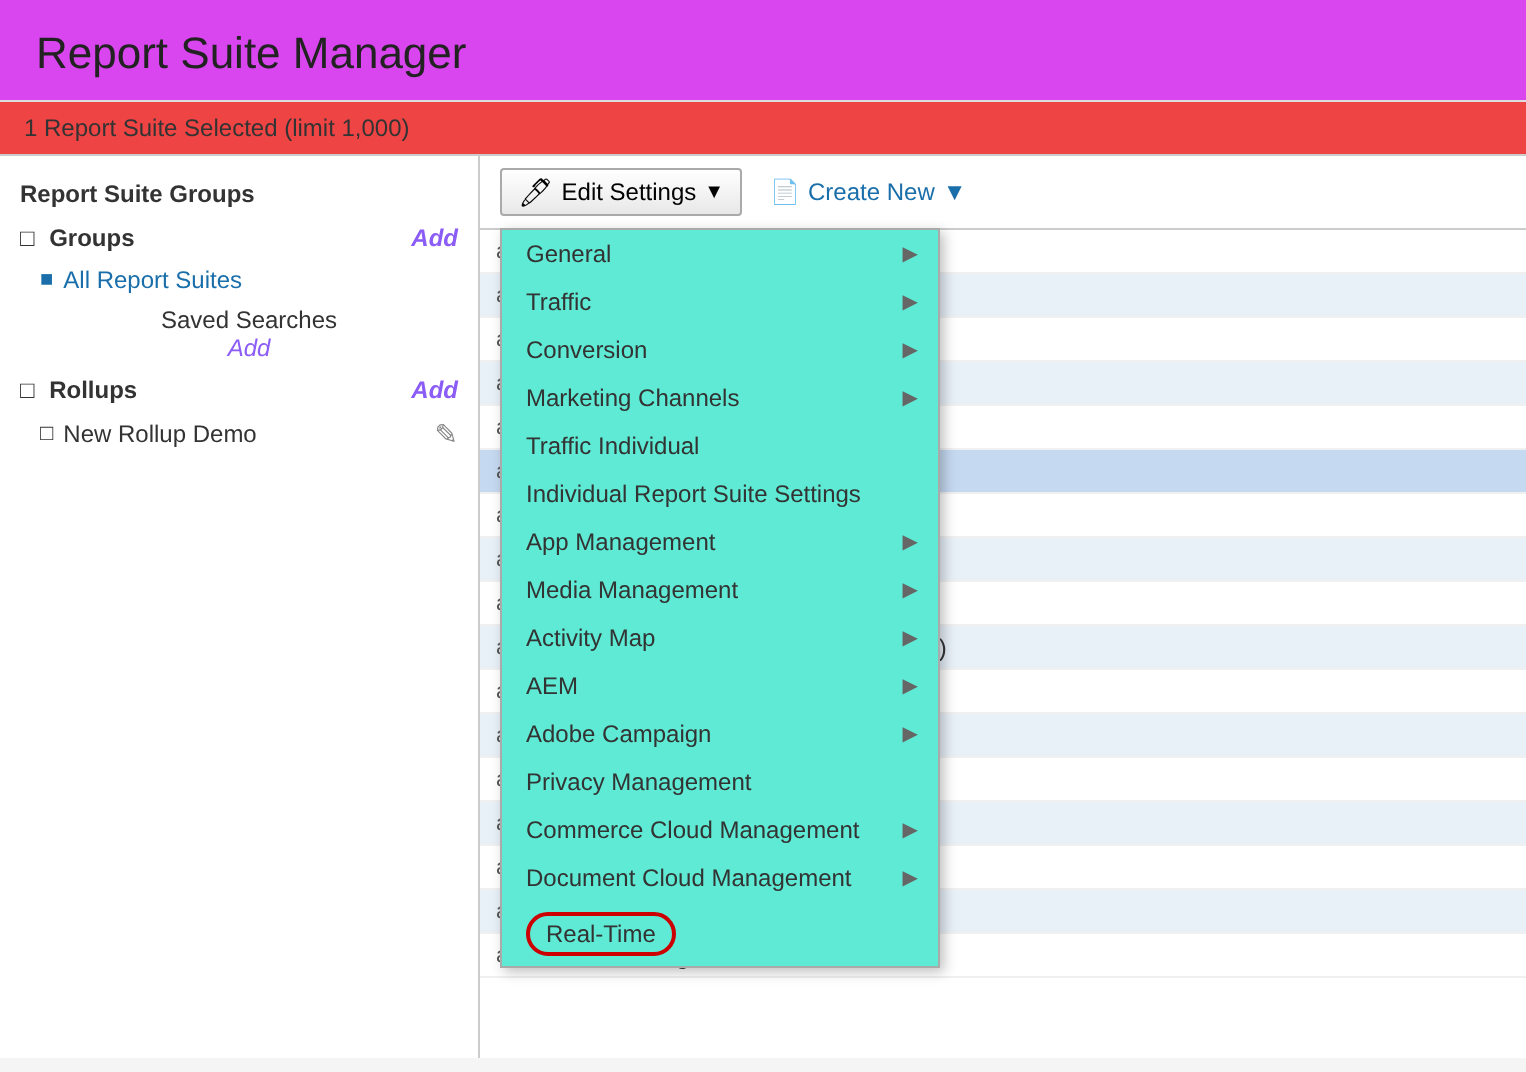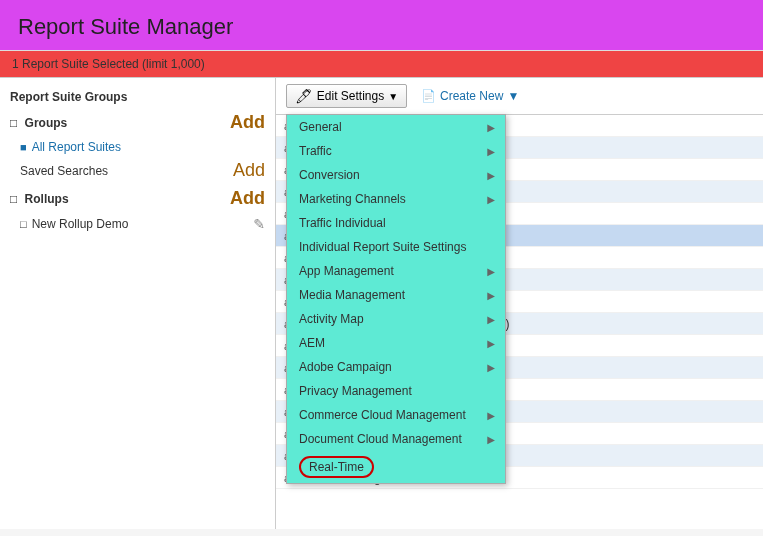--- a/index.html
+++ b/index.html
@@ -28,41 +28,42 @@
       border-bottom: 1px solid #ccc;
       font-size: 12px;
       color: #333;
     }
     .main-area {
       display: flex;
       height: calc(536px - 85px);
       position: relative;
     }
     .sidebar {
-      width: 276px;
+      width: 240px;
       background: white;
       border-right: 1px solid #ccc;
       padding: 8px 0;
       flex-shrink: 0;
       text-align: right;
     }
     .sidebar-section-header {
       display: flex;
       justify-content: space-between;
       align-items: center;
       padding: 4px 10px;
       font-size: 12px;
       font-weight: bold;
       color: #333;
     }
     .sidebar-add-link {
-      color: #a16207;
-      font-size: 18px;
+      color: #8b5cf6;
+      font-size: 12px;
       cursor: pointer;
       text-decoration: none;
+      font-style: italic;
     }
     .sidebar-item {
       display: flex;
       align-items: center;
       padding: 3px 10px 3px 20px;
       font-size: 12px;
       cursor: pointer;
     }
     .sidebar-item.active {
       color: #1a6faa;
@@ -85,20 +86,21 @@
     .sidebar-item-rollup .edit-icon {
       color: #888;
       font-size: 14px;
     }
     .saved-searches {
       display: flex;
       justify-content: space-between;
       align-items: center;
       padding: 3px 10px 3px 20px;
       font-size: 12px;
+      flex-direction: column;
     }
     .content-area {
       flex: 1;
       background: white;
       overflow: hidden;
       position: relative;
     }
     .toolbar {
       display: flex;
       align-items: center;

